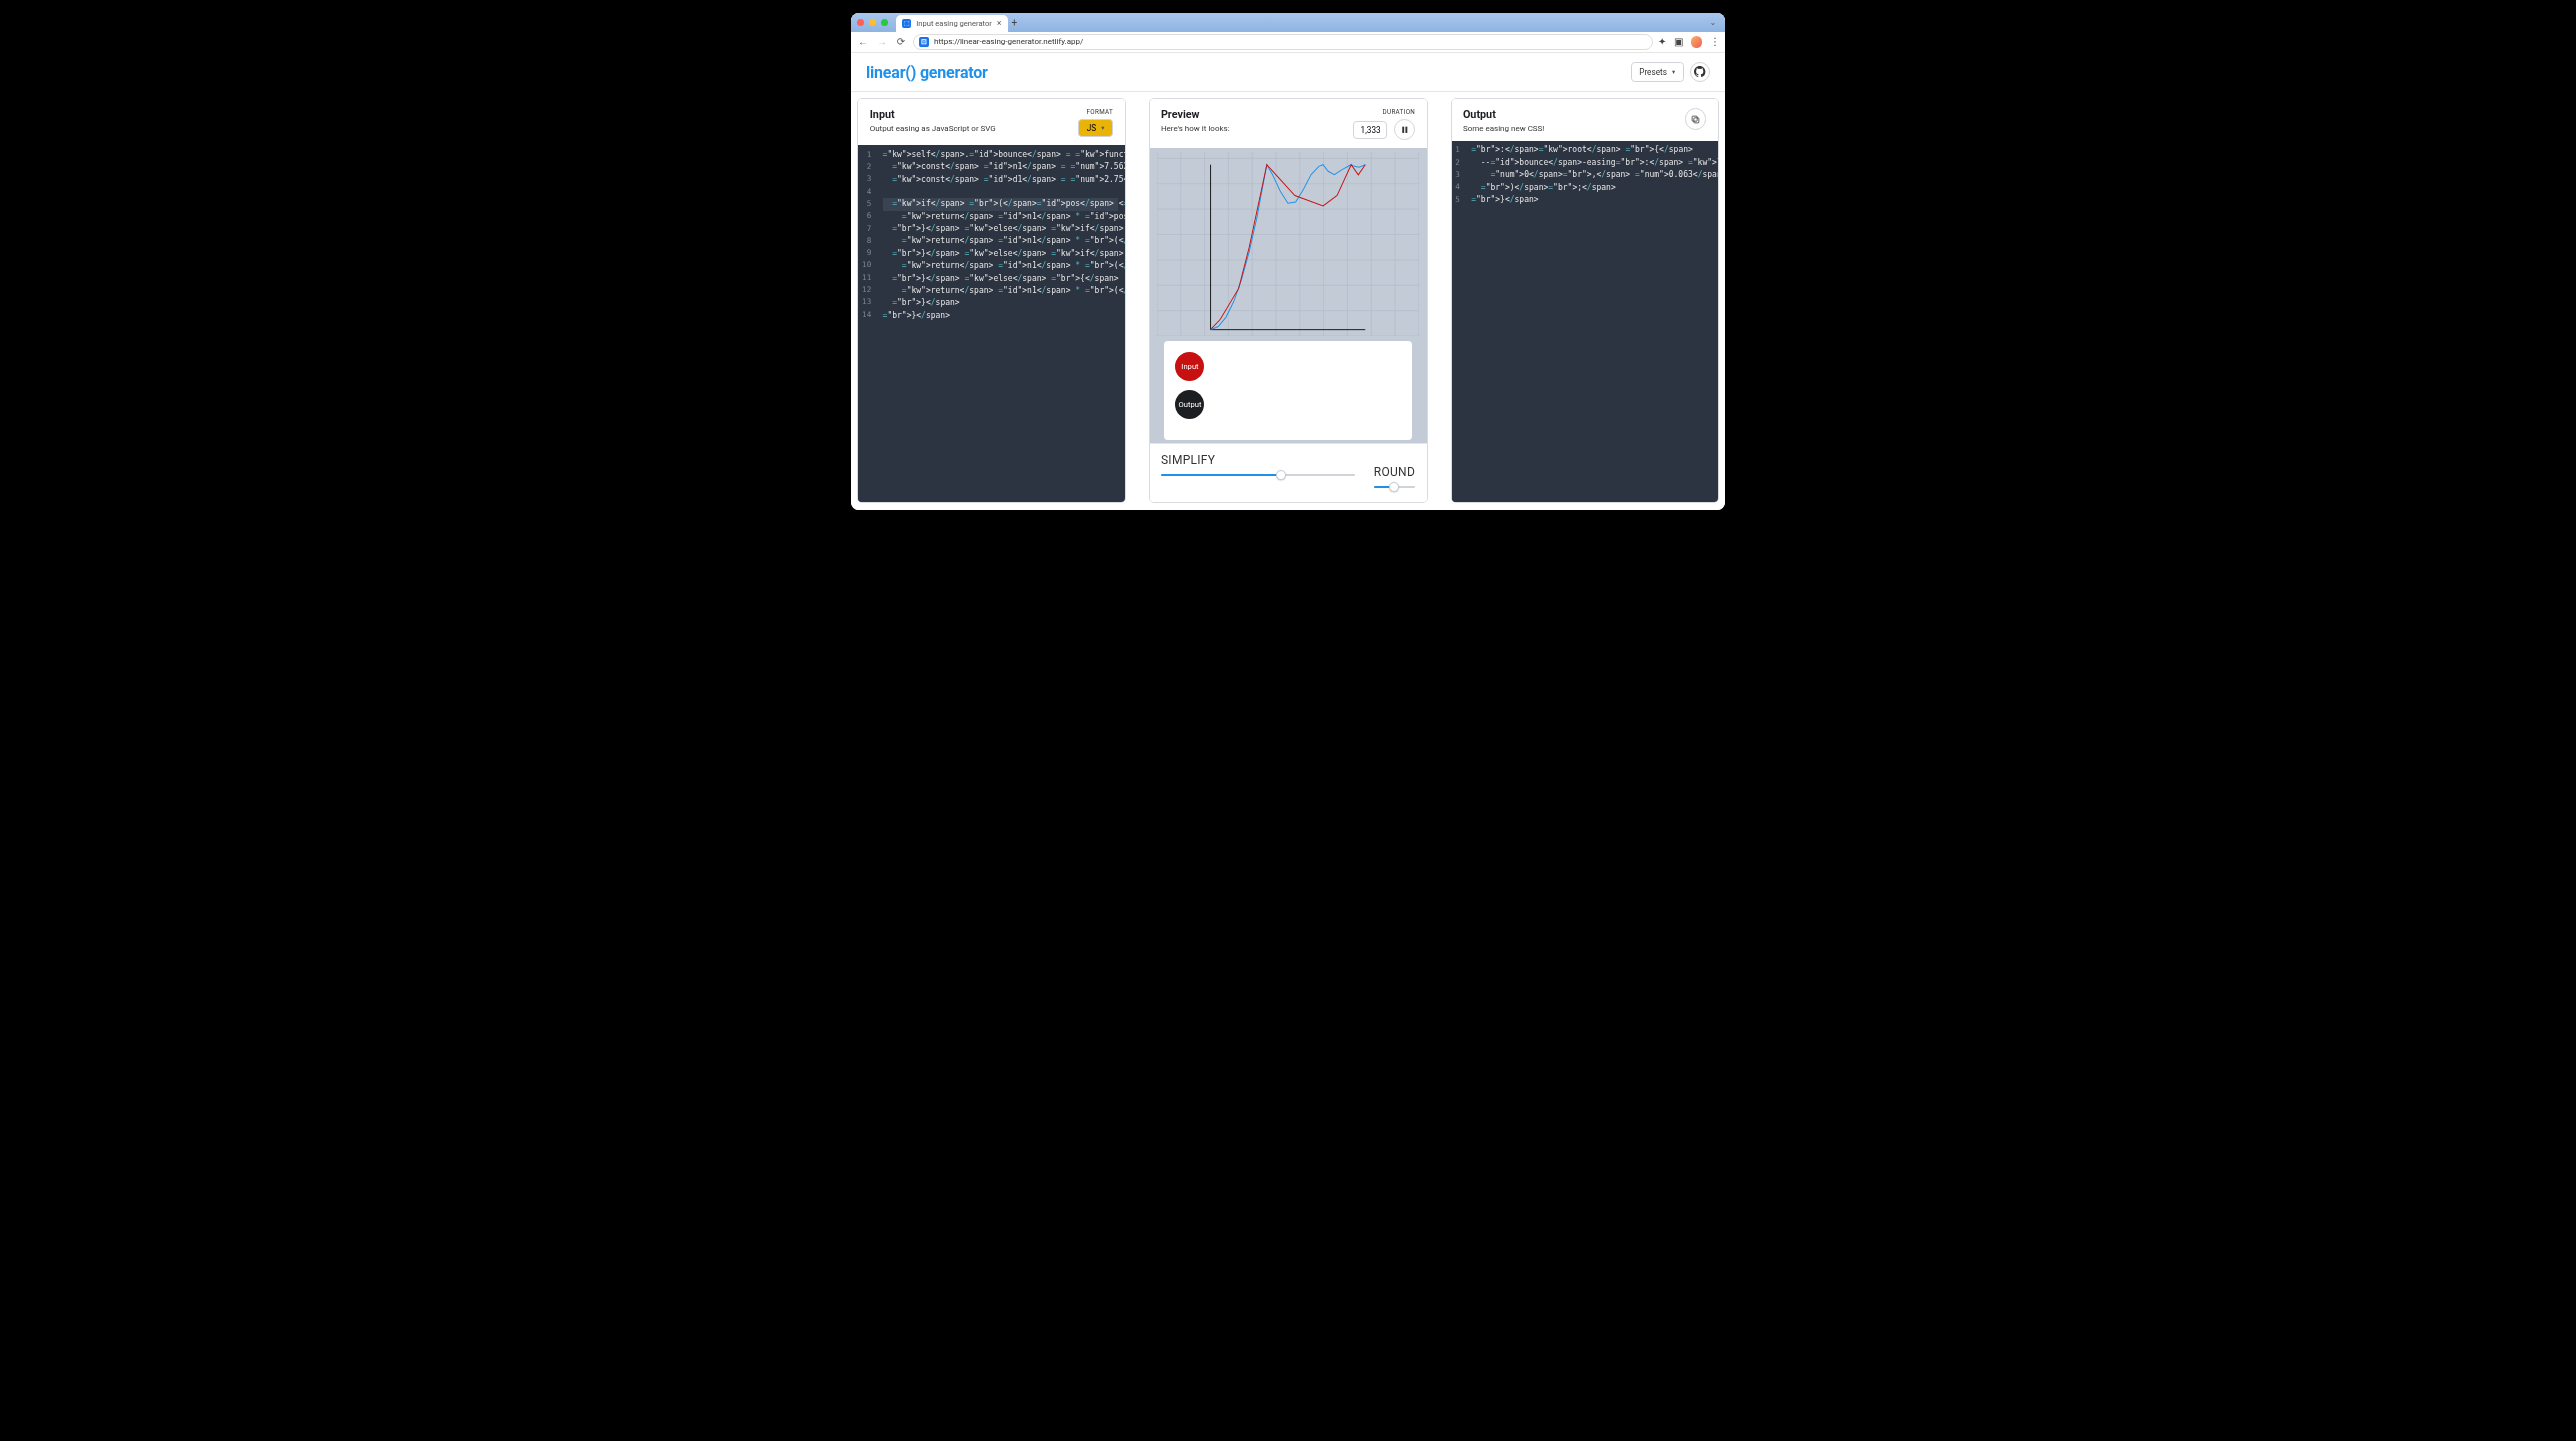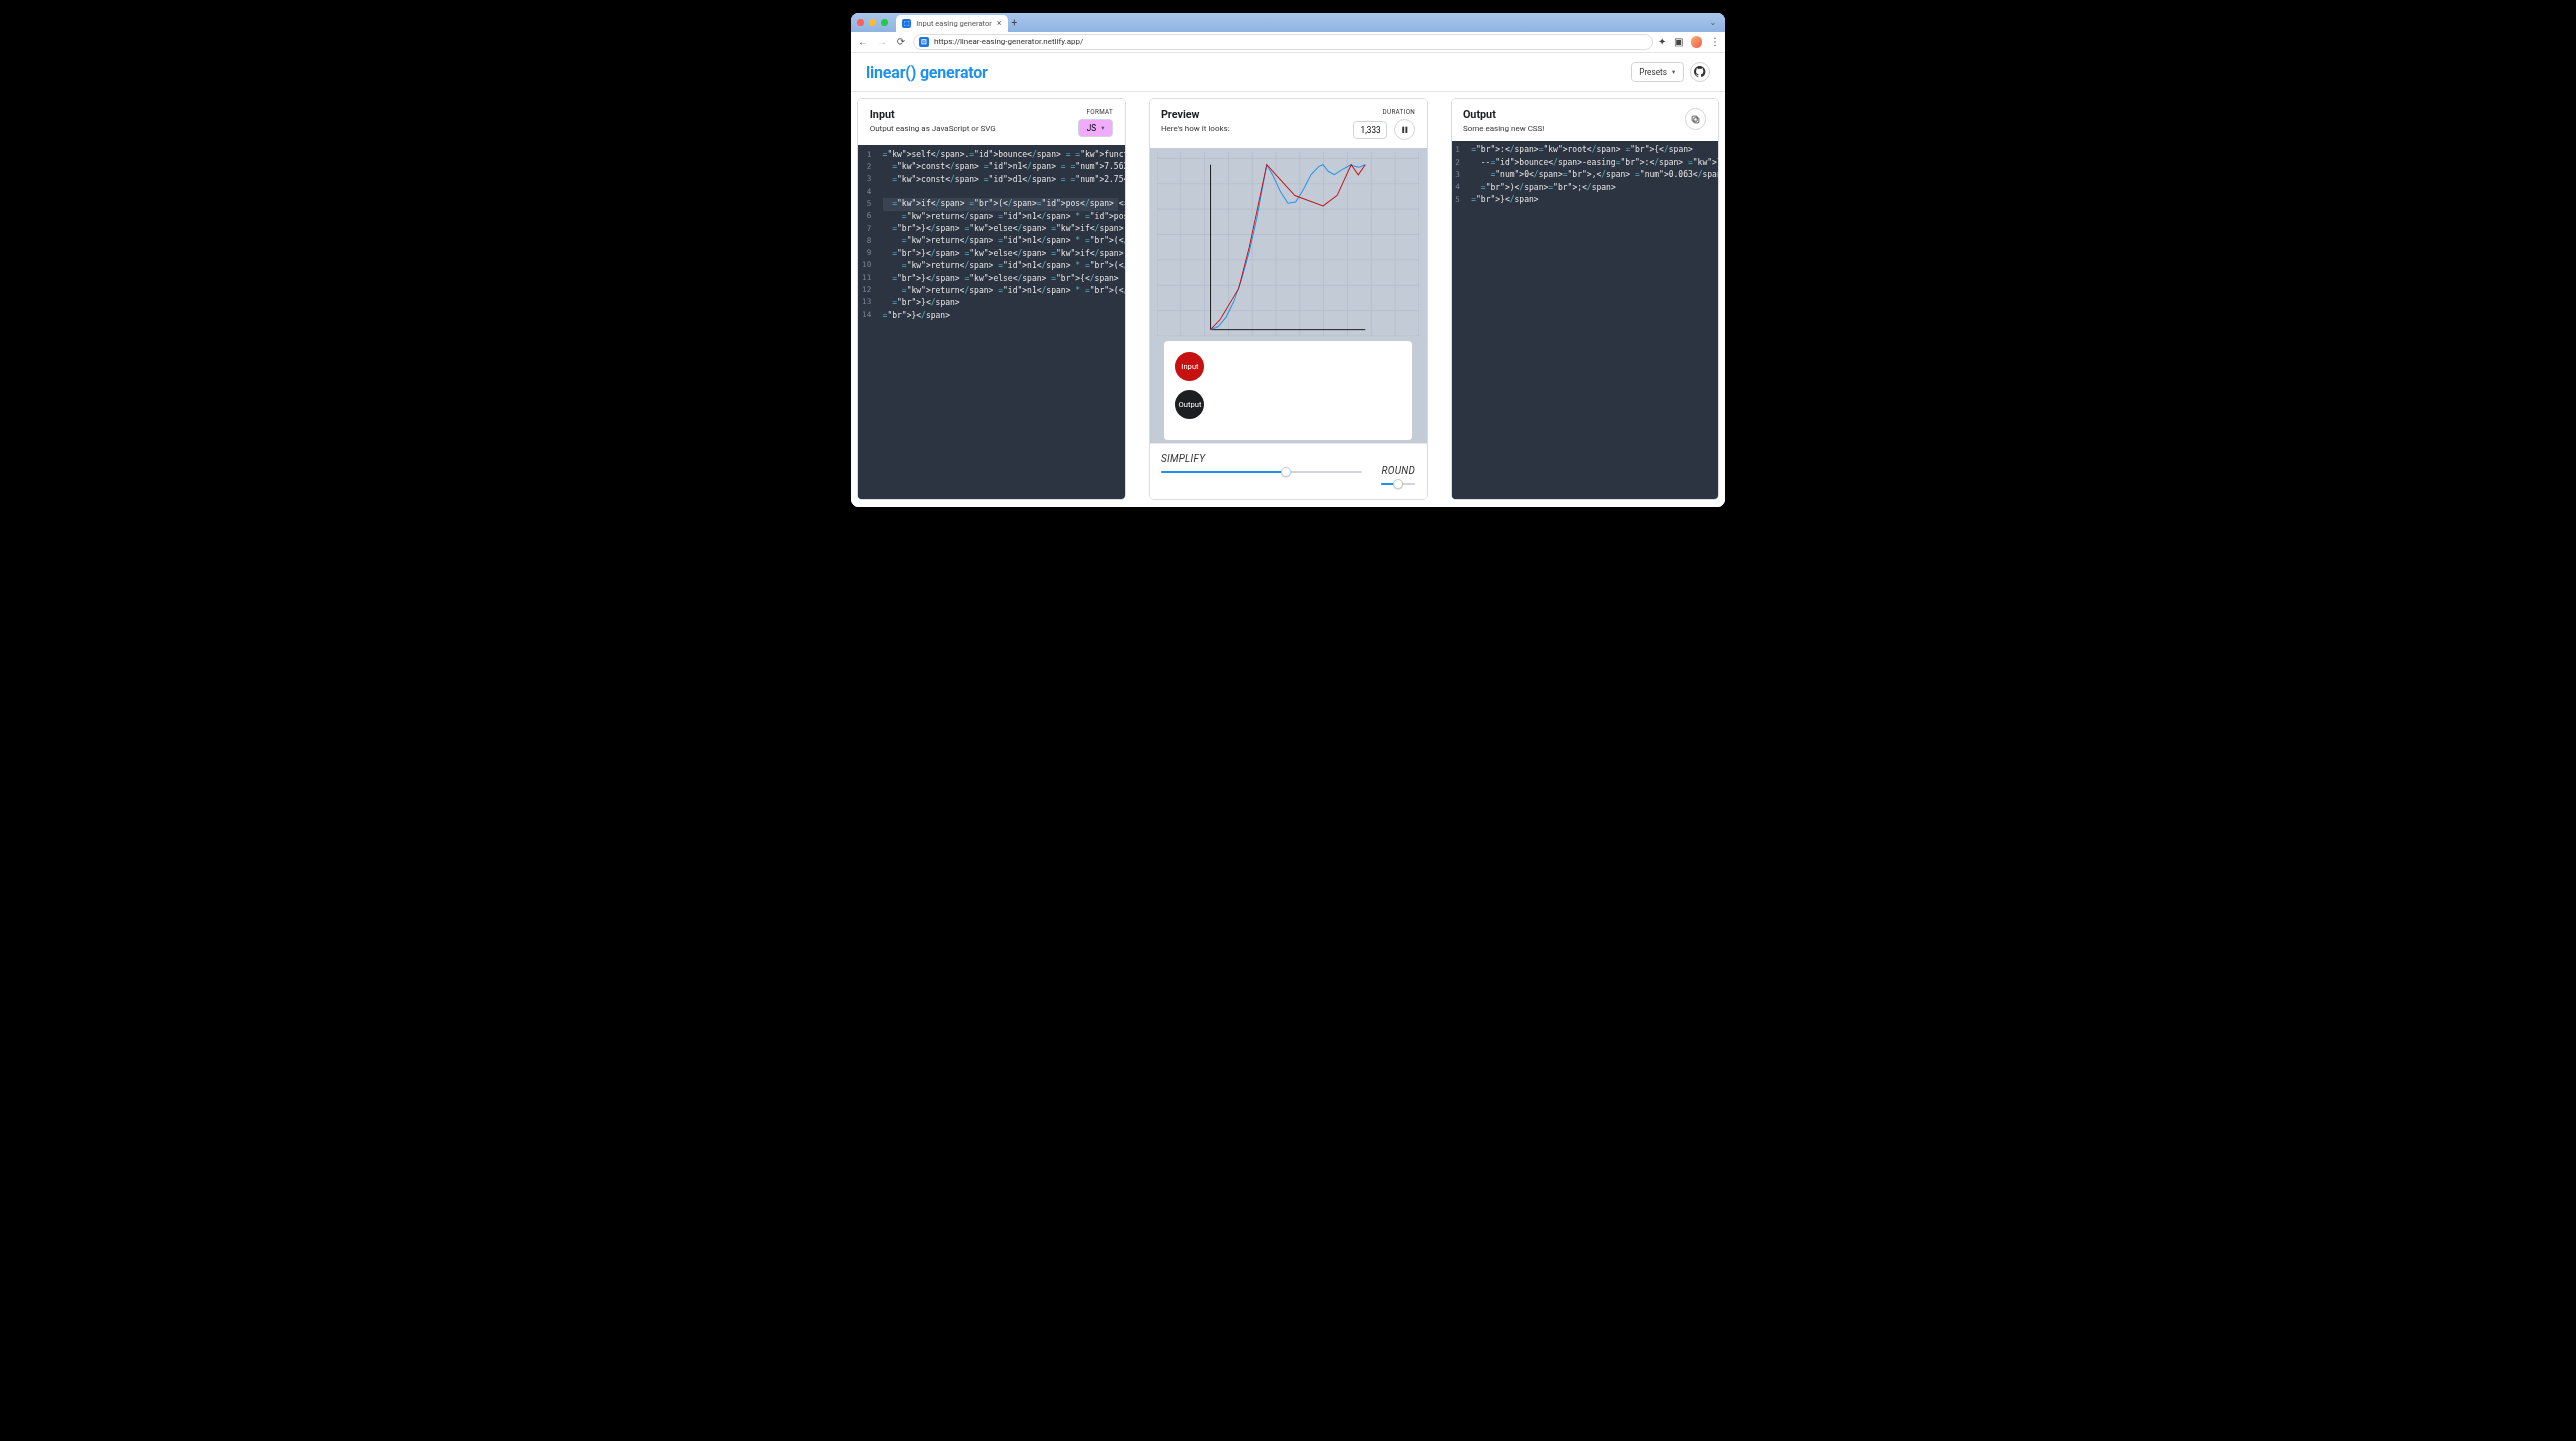--- a/index.html
+++ b/index.html
@@ -125,21 +125,21 @@
     display:flex;
     align-items:flex-start;
   }
   .pane-header .titles h2 { font-size:10.8px; font-weight:700; color:#1c1e21; }
   .pane-header .titles p { font-size:8px; color:#373737; margin-top:2.5px; }
   .pane-header .sp { flex:1; }
   .small-label { font-size:6.3px; letter-spacing:0.3px; color:#333; text-align:right; margin-bottom:2.5px; }
   .select-like {
     border:0.6px solid #d0d4d9;
     border-radius:3.8px;
-    background:#f0abfc;
+    background:#eab308;
     padding:3.2px 6.3px;
     font-size:8.2px;
     display:flex; align-items:center; gap:5px;
     min-width:35px;
     justify-content:center;
   }
   .num-input {
     border:0.6px solid #d0d4d9;
     border-radius:3.8px;
     background:#fff;
@@ -221,21 +221,21 @@
   .ball.input { background:#c71010; }
   .ball.output { background:#1c1e21; }
   .sliders-inner {
     display:flex;
     gap:19px;
     padding:9px 11.4px 14px;
   }
   .slider-block { display:flex; flex-direction:column; }
   .slider-block.simplify { flex:6; }
   .slider-block.round { flex:1; }
-  .slider-block label { font-size:10px; letter-spacing:0.3px; color:#333; margin-bottom:6.3px;font-style:italic; }
+  .slider-block label { font-size:12px; letter-spacing:0.3px; color:#333; margin-bottom:6.3px; }
   .slider-block.round label { text-align:right;margin-top:12px; }
   .track {
     height:2.5px; border-radius:1.3px; background:#d0d4d9;
     position:relative;
   }
   .track .fill { height:2.5px; border-radius:1.3px; background:#2091eb; position:absolute; left:0; }
   .thumb {
     width:10px;height:10px;border-radius:50%;
     background:#fff; border:0.6px solid #c6ccd3;
     box-shadow:0 0.6px 1.3px rgba(0,0,0,0.2);

